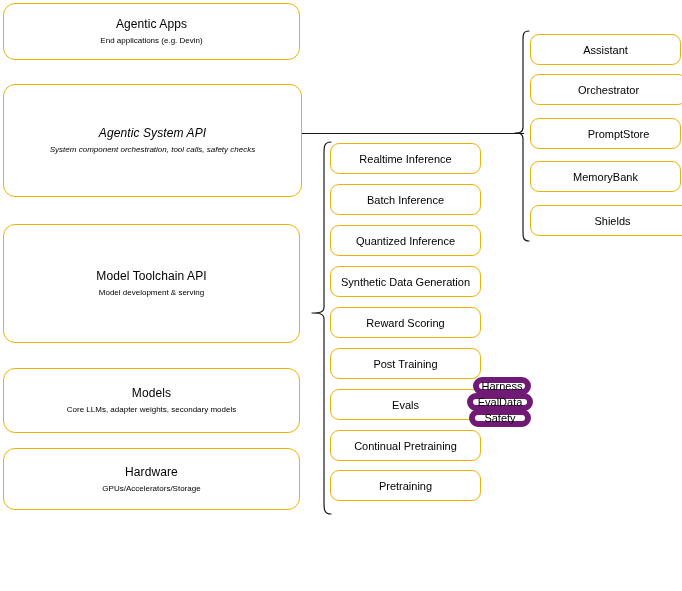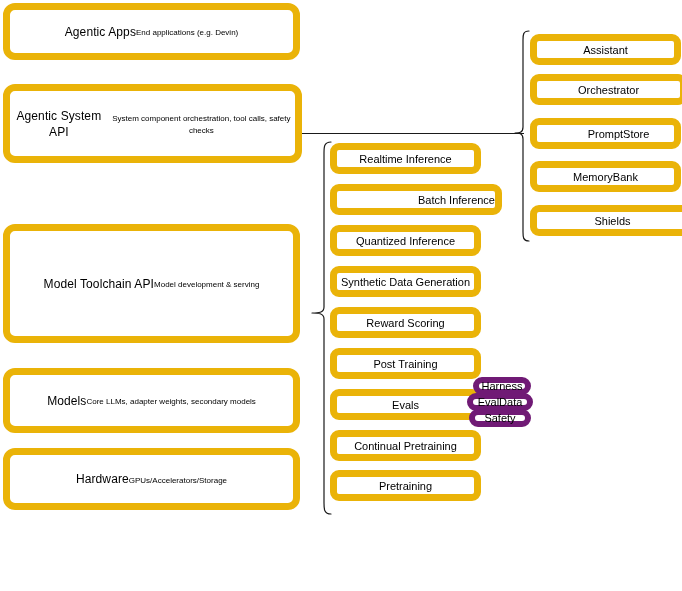--- a/index.html
+++ b/index.html
@@ -17,23 +17,24 @@
     height: 591px;
     background: #ffffff;
     overflow: hidden;
   }
 
   
   .rbox {
     position: absolute;
     box-sizing: border-box;
     background: #ffffff;
-    border: 7px solid #eab308;
+    border: 1px solid #eab308;
     border-radius: 12px;
     display: flex;
+    flex-direction: column;
     align-items: center;
     justify-content: center;
     text-align: center;
   }
 
   
   .layer-box .layer-title {
     font-size: 12px;
     line-height: 16px;
     color: #000;
@@ -93,21 +94,21 @@
 </head>
 <body>
 
 <div id="canvas">
 
   <div class="rbox layer-box" style="left:3px; top:3px; width:297px; height:57px;">
     <div class="layer-title">Agentic Apps</div>
     <div class="layer-sub">End applications (e.g. Devin)</div>
   </div>
 
-  <div class="rbox layer-box" style="left:3px; top:84px; width:299px; height:79px;">
+  <div class="rbox layer-box" style="left:3px; top:84px; width:299px; height:113px;font-style:italic;">
     <div class="layer-title">Agentic System API</div>
     <div class="layer-sub">System component orchestration, tool calls, safety checks</div>
   </div>
 
   <div class="rbox layer-box" style="left:3px; top:224px; width:297px; height:119px;">
     <div class="layer-title">Model Toolchain API</div>
     <div class="layer-sub">Model development &amp; serving</div>
   </div>
 
   <div class="rbox layer-box" style="left:3px; top:368px; width:297px; height:65px;">
@@ -125,21 +126,21 @@
 
   <div class="brace" style="left:306px; top:141px; width:26px; height:374px;">
     <svg width="26" height="374" viewBox="0 0 26 374" aria-hidden="true">
       <path d="M25,1 C18,1 18,6 18,12 L18,166 C18,172 12,172 6,172 C12,172 18,172 18,178 L18,362 C18,368 18,373 25,373"></path>
     </svg>
   </div>
 
   <div class="rbox item-box" style="left:330px; top:143px; width:151px;">
     <span>Realtime Inference</span>
   </div>
-  <div class="rbox item-box" style="left:330px; top:184px; width:172px;justify-content:flex-end;">
+  <div class="rbox item-box" style="left:330px; top:184px; width:151px;">
     <span>Batch Inference</span>
   </div>
   <div class="rbox item-box" style="left:330px; top:225px; width:151px;">
     <span>Quantized Inference</span>
   </div>
   <div class="rbox item-box" style="left:330px; top:266px; width:151px;">
     <span>Synthetic Data Generation</span>
   </div>
   <div class="rbox item-box" style="left:330px; top:307px; width:151px;">
     <span>Reward Scoring</span>

